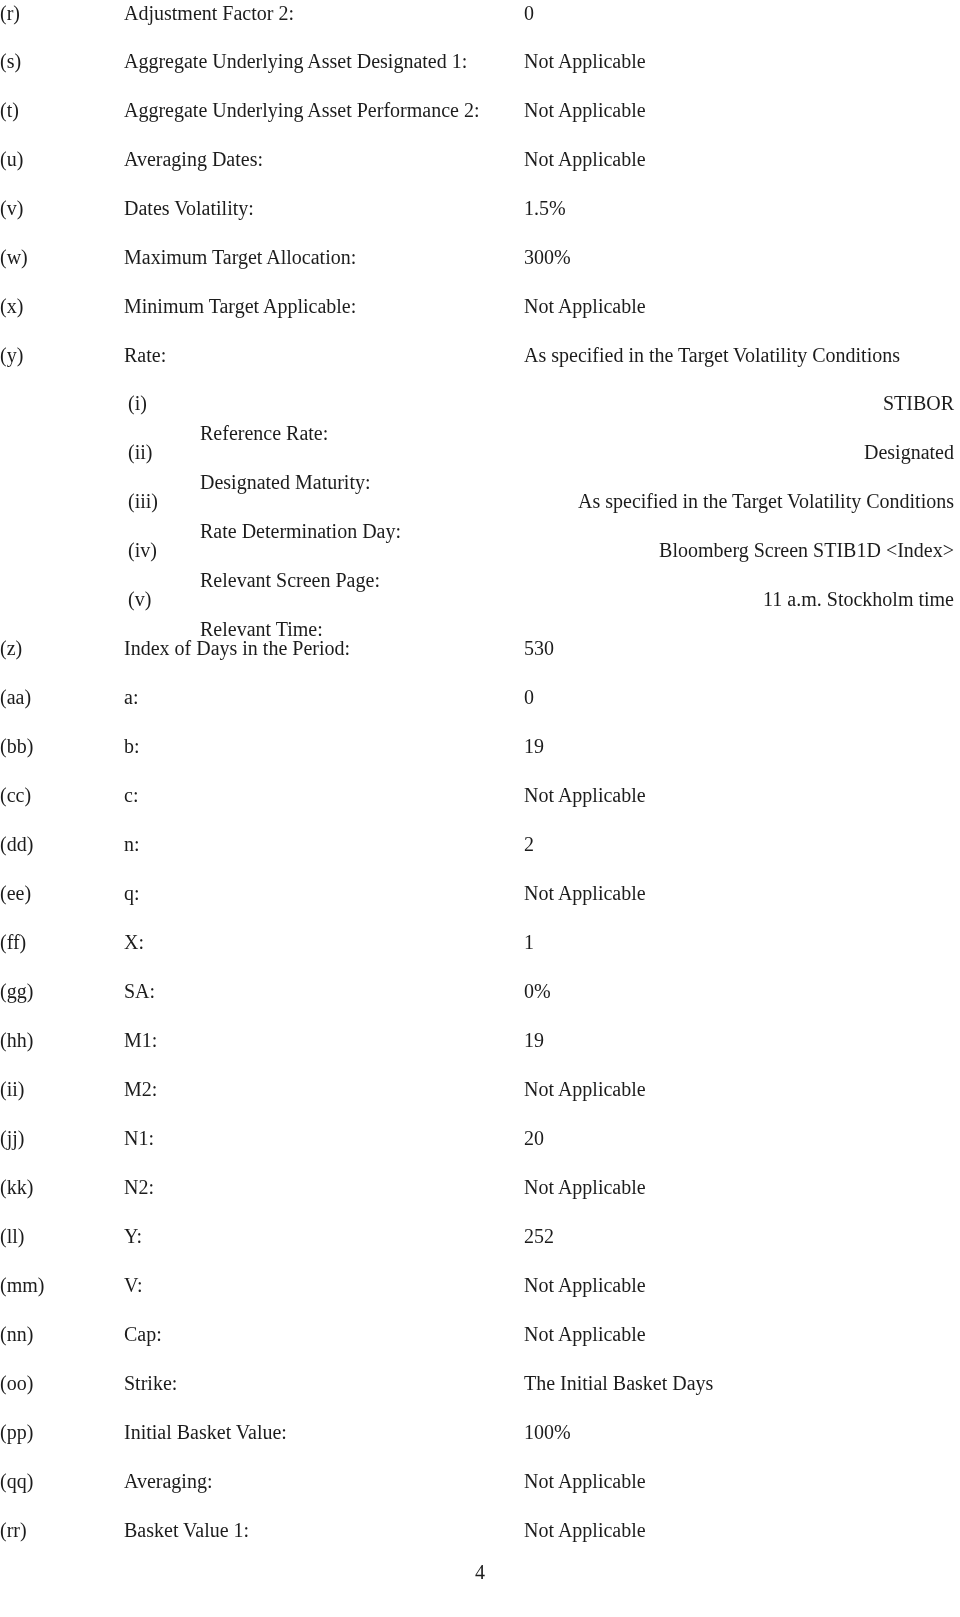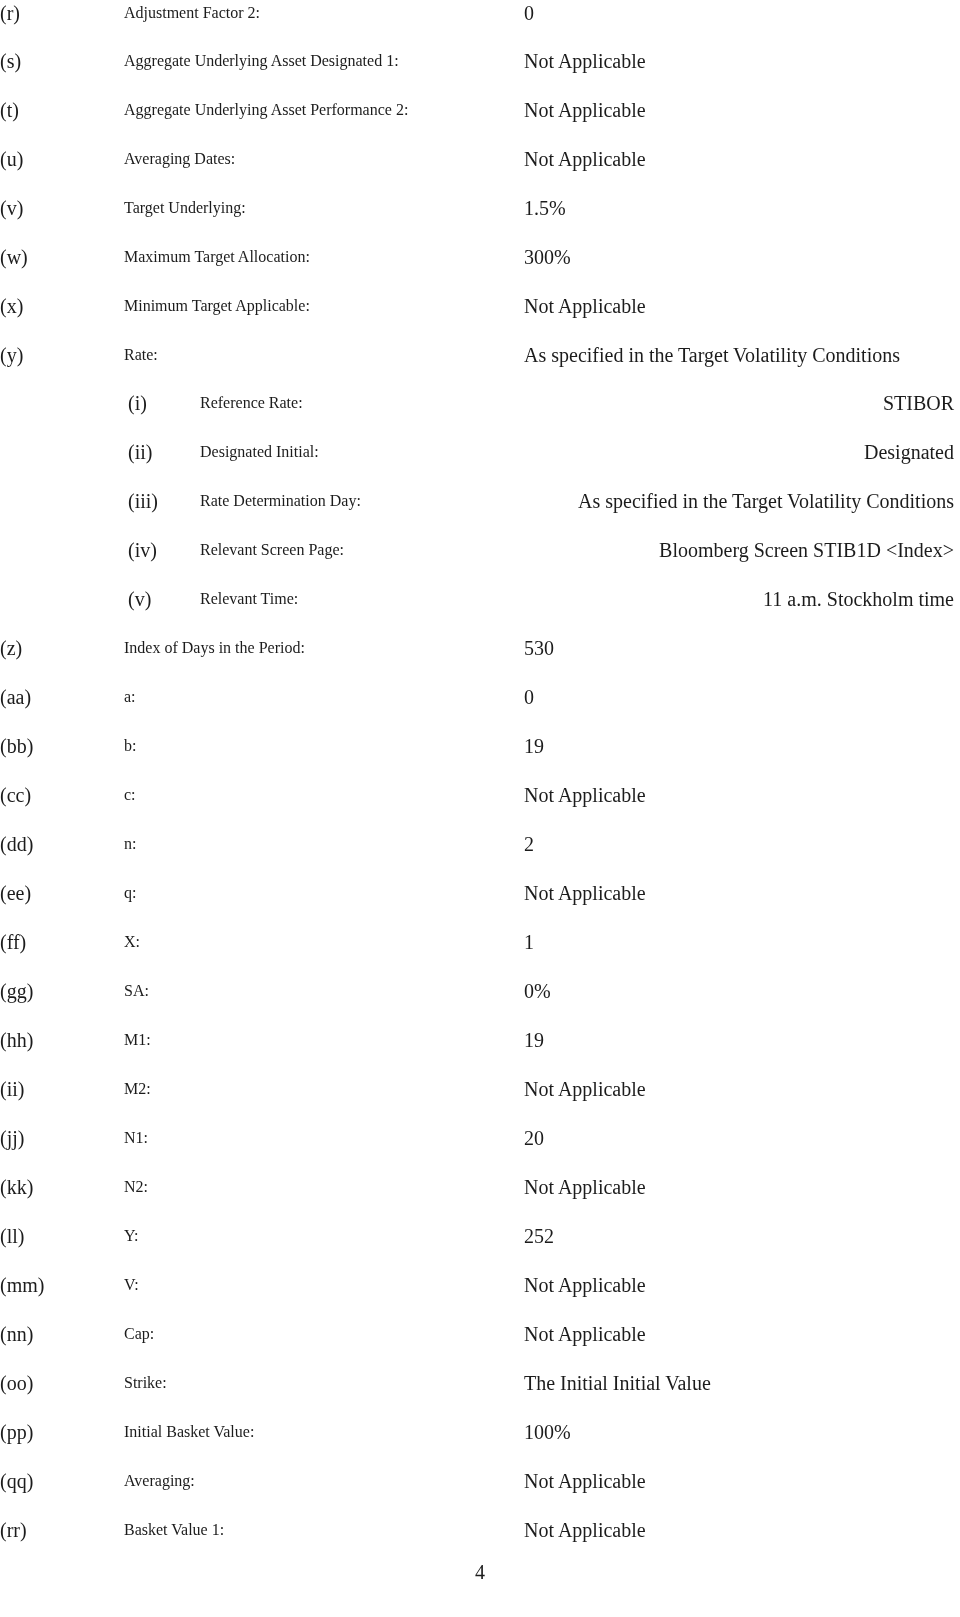--- a/index.html
+++ b/index.html
@@ -39,21 +39,21 @@
     font-size: 20px;
     line-height: 26px;
     white-space: nowrap;
   }
 
   .label {
     position: absolute;
     left: 124px;
     top: 0;
     width: 380px;
-    font-size: 16px;
+    font-size: 20px;
     line-height: 26px;
   }
 
   .label.wrap {
     text-align: justify;
     text-align-last: left;
     width: 388px;
   }
 
   .value {
@@ -66,20 +66,21 @@
   }
 
   
   .row.sub .marker {
     left: 128px;
     width: 74px;
   }
   .row.sub .label {
     left: 200px;
     width: 310px;
+    margin-top: 30px;
   }
   .row.sub .value {
     left: 524px;
     text-align: right;
   }
 
   .page-number {
     position: absolute;
     left: 0;
     width: 960px;
@@ -108,21 +109,21 @@
         <div class="label wrap">Aggregate Underlying Asset Performance 2:</div>
         <div class="value">Not Applicable</div>
       </div>
       <div class="row" style="top: 146px;">
         <div class="marker">(u)</div>
         <div class="label">Averaging Dates:</div>
         <div class="value">Not Applicable</div>
       </div>
       <div class="row" style="top: 195px;">
         <div class="marker">(v)</div>
-        <div class="label">Target Underlying:</div>
+        <div class="label">Dates Volatility:</div>
         <div class="value">1.5%</div>
       </div>
       <div class="row" style="top: 244px;">
         <div class="marker">(w)</div>
         <div class="label">Maximum Target Allocation:</div>
         <div class="value">300%</div>
       </div>
       <div class="row" style="top: 293px;">
         <div class="marker">(x)</div>
         <div class="label">Minimum Target Applicable:</div>
@@ -133,21 +134,21 @@
         <div class="label">Rate:</div>
         <div class="value">As specified in the Target Volatility Conditions</div>
       </div>
       <div class="row sub" style="top: 390px;">
         <div class="marker">(i)</div>
         <div class="label">Reference Rate:</div>
         <div class="value">STIBOR</div>
       </div>
       <div class="row sub" style="top: 439px;">
         <div class="marker">(ii)</div>
-        <div class="label">Designated Initial:</div>
+        <div class="label">Designated Maturity:</div>
         <div class="value">Designated</div>
       </div>
       <div class="row sub" style="top: 488px;">
         <div class="marker">(iii)</div>
         <div class="label">Rate Determination Day:</div>
         <div class="value">As specified in the Target Volatility Conditions</div>
       </div>
       <div class="row sub" style="top: 537px;">
         <div class="marker">(iv)</div>
         <div class="label">Relevant Screen Page:</div>
@@ -229,21 +230,21 @@
         <div class="value">Not Applicable</div>
       </div>
       <div class="row" style="top: 1321px;">
         <div class="marker">(nn)</div>
         <div class="label">Cap:</div>
         <div class="value">Not Applicable</div>
       </div>
       <div class="row" style="top: 1370px;">
         <div class="marker">(oo)</div>
         <div class="label">Strike:</div>
-        <div class="value">The Initial Initial Value</div>
+        <div class="value">The Initial Basket Days</div>
       </div>
       <div class="row" style="top: 1419px;">
         <div class="marker">(pp)</div>
         <div class="label">Initial Basket Value:</div>
         <div class="value">100%</div>
       </div>
       <div class="row" style="top: 1468px;">
         <div class="marker">(qq)</div>
         <div class="label">Averaging:</div>
         <div class="value">Not Applicable</div>

